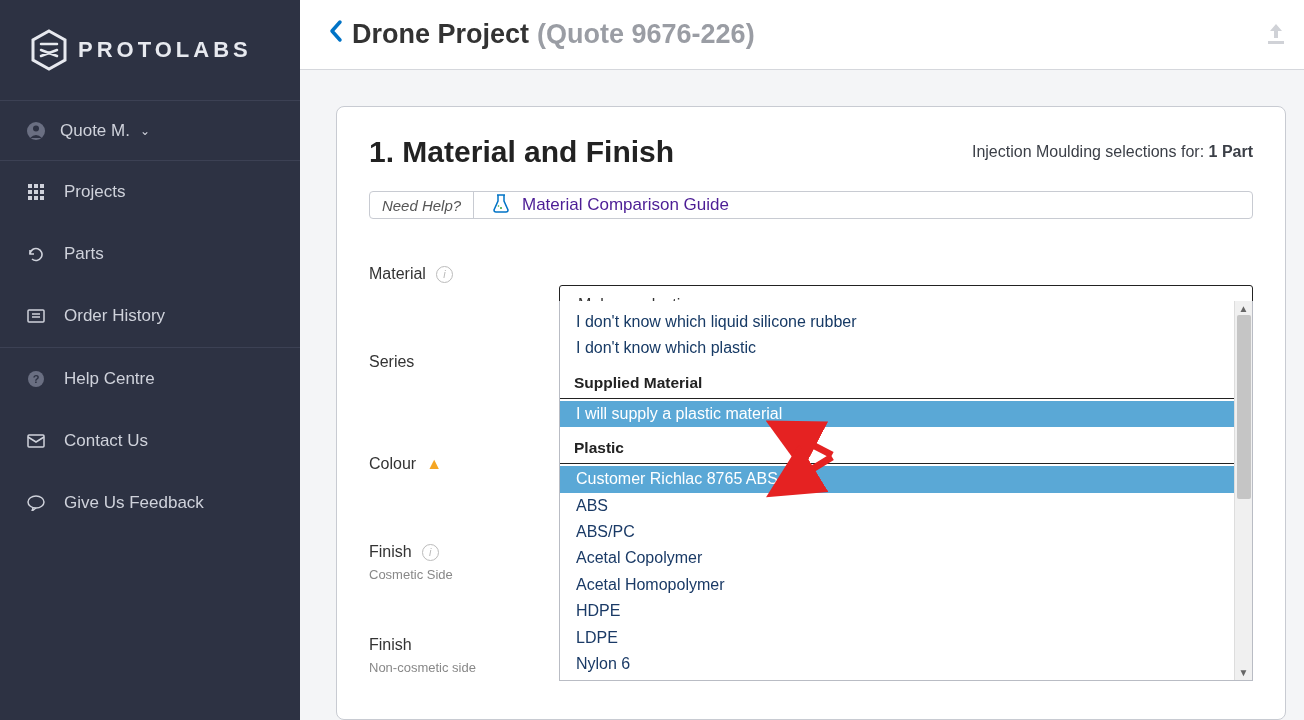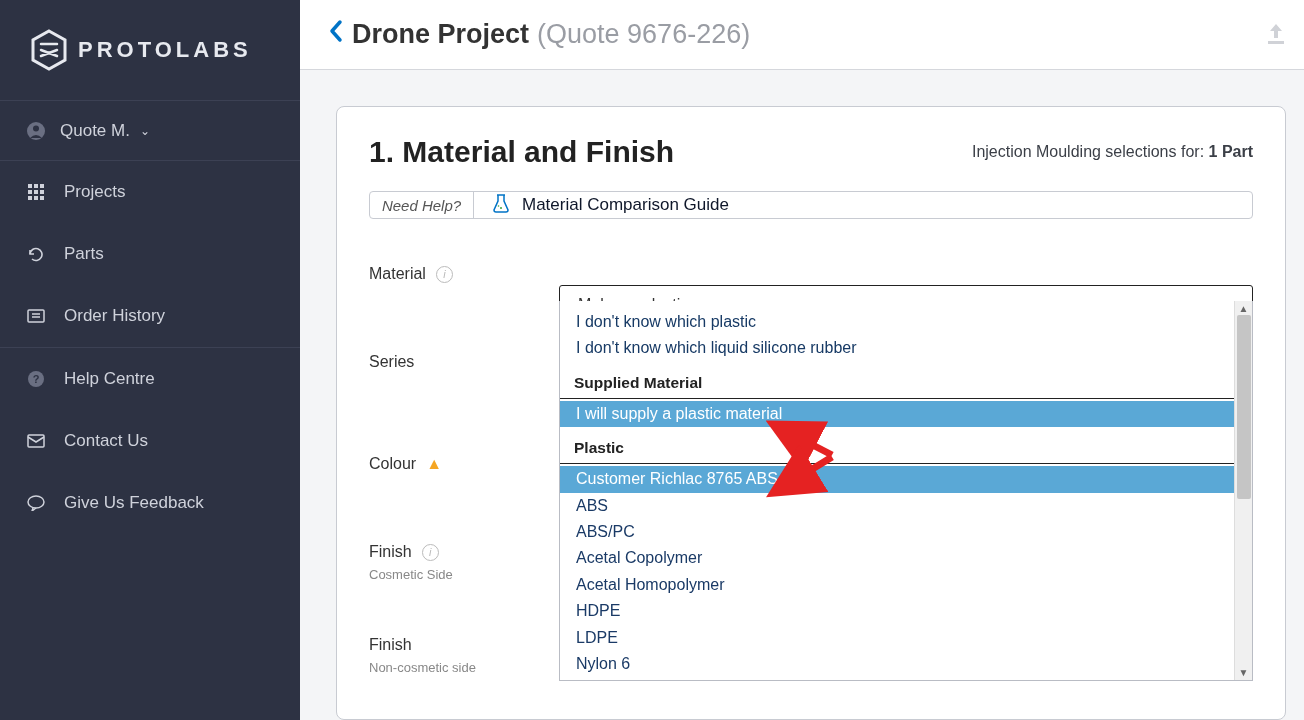--- a/index.html
+++ b/index.html
@@ -11,33 +11,33 @@
   .logo-text { font-weight: 600; font-size: 22px; letter-spacing: 4px; }
   .user-row { height: 61px; border-top:1px solid #3c4154; border-bottom:1px solid #3c4154; display:flex; align-items:center; padding-left: 26px; gap:14px; font-size:17px; color:#cfd2db;}
   .nav-item { height: 62px; display:flex; align-items:center; padding-left: 26px; gap:18px; font-size:17px; color:#cfd2db; cursor:pointer;}
   .divider { border-top:1px solid #3c4154; }
   .icon-slot { width:20px; display:flex; justify-content:center; }
   
   .main { flex:1; height:100%; display:flex; flex-direction:column; }
   .topbar { height:70px; background:#fff; border-bottom:1px solid #d5d7dc; display:flex; align-items:center; padding:0 28px; position:relative;}
   .back-chevron { color:#0073c6; font-size:26px; font-weight:bold; margin-right:8px; cursor:pointer;}
   .project-title { font-size:27px; font-weight:600; color:#333; }
-  .quote-sub { font-size:27px; color:#9a9da4; margin-left:8px; font-weight:400;}
+  .quote-sub { font-size:27px; color:#9a9da4; margin-left:8px; font-weight:700;}
   .upload-icon { position:absolute; right:18px; color:#d0d2d7; cursor:pointer;}
   
   .content { flex:1; overflow:hidden; padding: 36px 18px 0 36px; }
   .panel { background:#fff; border:1px solid #c8cbd2; border-radius:8px; padding: 28px 32px 0 32px; height: 100%; position:relative; }
   .panel-header { display:flex; justify-content:space-between; align-items:center; margin-bottom:22px;}
   .panel-title { font-size:30px; font-weight:600; color:#222;}
   .selections-for { font-size:16px; color:#3b3f47;}
   .selections-for b { font-weight:700;}
   
   .help-bar { display:flex; border:1px solid #c8cbd2; border-radius:4px; overflow:hidden; height: 28px; margin-bottom: 34px;}
   .help-cell { width:104px; display:flex; align-items:center; justify-content:center; border-right:1px solid #c8cbd2; font-style:italic; color:#555; font-size:15px;}
-  .guide-cell { flex:1; display:flex; align-items:center; gap:12px; padding-left:18px; color:#0f172a; font-size:17px; font-weight:500;}
+  .guide-cell { flex:1; display:flex; align-items:center; gap:12px; padding-left:18px; color:#4c1d95; font-size:17px; font-weight:500;}
   
   .form-area { display:flex; }
   .labels-col { width:190px; display:flex; flex-direction:column; }
   .field-row { display:flex; align-items:center; gap:10px; margin-bottom: 60px; font-size:16px; color:#333;}
   .field-row.sm { margin-bottom: 6px;}
   .sub-label { font-size:13px; color:#888; margin-bottom: 54px; }
   .sub-label.last { margin-bottom: 0;}
   .info-icon { width:17px; height:17px; border:1.5px solid #bbb; border-radius:50%; color:#bbb; font-size:11px; display:flex; align-items:center; justify-content:center; font-style:italic; }
   .warn-icon { color:#f5a623; font-size:16px;}
   
@@ -216,22 +216,22 @@
             <span>Make a selection</span>
             <span class="select-chevron">
               <svg width="16" height="10" viewBox="0 0 16 10" fill="none" stroke="#000" stroke-width="2" stroke-linecap="round" stroke-linejoin="round">
                   <path d="M2 2 L8 8 L14 2"></path>
                 </svg>
             </span>
           </div>
 
           <div class="dropdown">
             <div class="dd-body">
+              <div class="dd-item first">I don't know which liquid silicone rubber</div>
               <div class="dd-item first">I don't know which plastic</div>
-              <div class="dd-item first">I don't know which liquid silicone rubber</div>
               <div class="dd-group">Supplied Material</div>
               <div class="dd-item highlight">I will supply a plastic material</div>
               <div class="dd-group">Plastic</div>
               <div class="dd-item highlight">Customer Richlac 8765 ABS</div>
               <div class="dd-item">ABS</div>
               <div class="dd-item">ABS/PC</div>
               <div class="dd-item">Acetal Copolymer</div>
               <div class="dd-item">Acetal Homopolymer</div>
               <div class="dd-item">HDPE</div>
               <div class="dd-item">LDPE</div>

